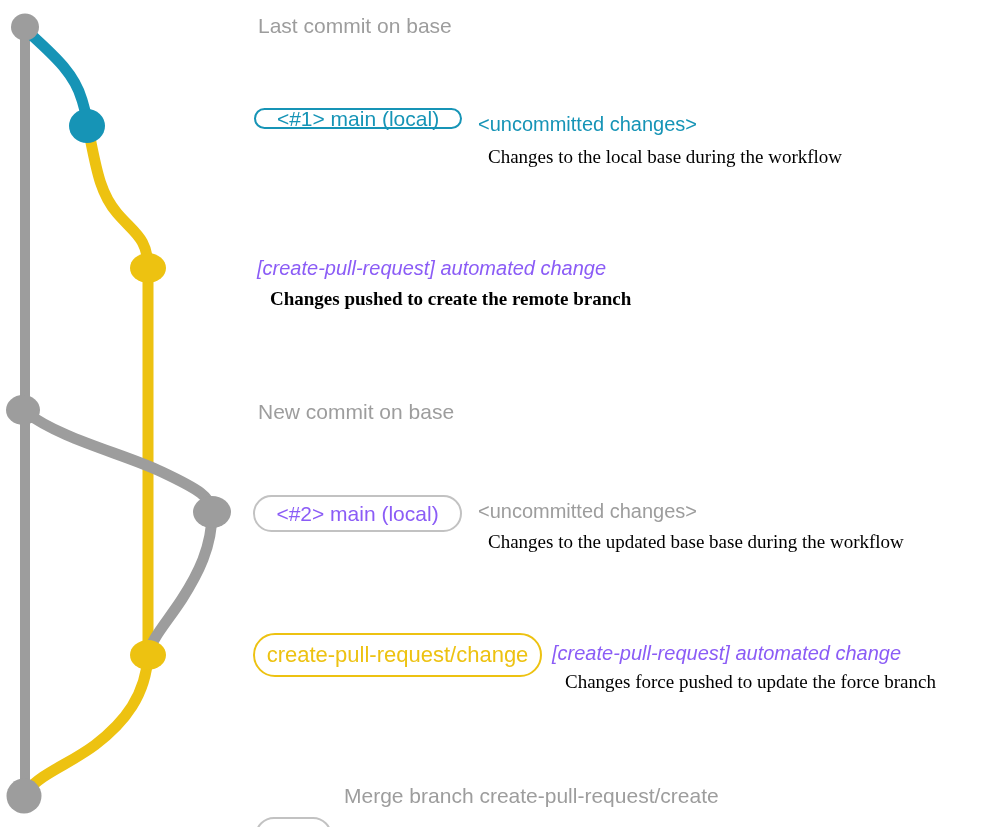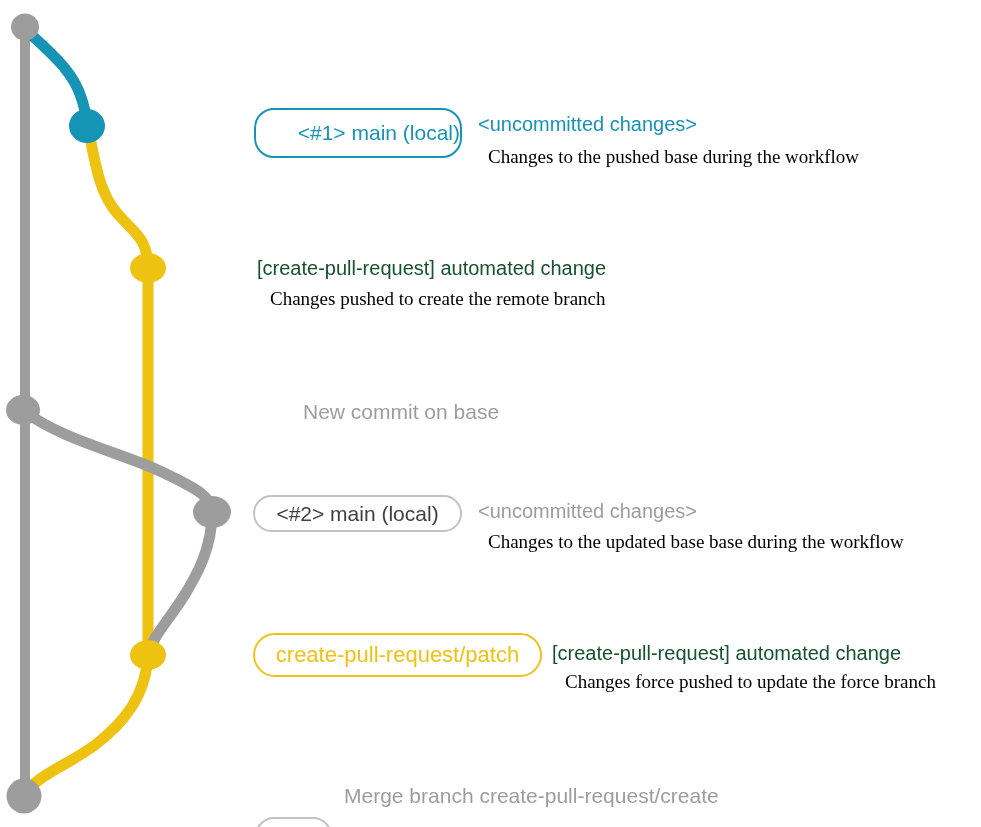--- a/index.html
+++ b/index.html
@@ -6,40 +6,40 @@
   .canvas {
     position:relative; width:981px; height:827px; background:#ffffff;
     font-family:"Liberation Sans", sans-serif; overflow:hidden;
   }
   .canvas svg { position:absolute; left:0; top:0; }
   .label {
     position:absolute; font-size:21px; line-height:1.2; color:#9d9d9d; white-space:nowrap;
   }
   .badge {
     position:absolute; box-sizing:border-box; display:flex; align-items:center; justify-content:center;
-    border:2px solid #c2c2c2; border-radius:20px; font-size:21px; color:#404040; white-space:nowrap;
+    border:2px solid #c2c2c2; border-radius:20px; font-size:21px; color:#8b5cf6; white-space:nowrap;
   }
   .badge.blue  { border-color:#1694b6; color:#1694b6; }
   .badge.yellow{ border-color:#edc211; color:#edc211; }
   .title { position:absolute; font-size:20px; line-height:1.2; white-space:nowrap; }
   .title.blue  { color:#1694b6; }
   .title.gray  { color:#9d9d9d; }
-  .title.yellow{ color:#14532d; }
+  .title.yellow{ color:#8b5cf6;font-style:italic; }
   .desc {
     position:absolute; font-family:"Liberation Serif", serif; font-size:19px; line-height:1.2;
     color:#000000; white-space:nowrap;
   }
   
   #label-last-commit { left:258px; top:13px; }
-  #badge-main-local-1 { left:254px; top:108px; width:208px; height:50px;justify-content:flex-end; }
+  #badge-main-local-1 { left:254px; top:108px; width:208px; height:21px; }
   #title-uncommitted-1 { left:478px; top:112px; }
   #desc-1 { left:488px; top:146px; }
   #title-automated-1 { left:257px; top:256px; }
-  #desc-2 { left:270px; top:288px; }
-  #label-new-commit { left:258px; top:399px;margin-left:45px; }
+  #desc-2 { left:270px; top:288px;font-weight:bold; }
+  #label-new-commit { left:258px; top:399px; }
   #badge-main-local-2 { left:253px; top:495px; width:209px; height:37px; }
   #title-uncommitted-2 { left:478px; top:499px; }
   #desc-3 { left:488px; top:531px; }
   #badge-patch { left:253px; top:633px; width:289px; height:44px; border-radius:22px; font-size:22px; }
   #title-automated-2 { left:552px; top:641px; }
   #desc-4 { left:565px; top:671px; }
   #badge-main { left:255px; top:776px; width:77px; height:38px;margin-top:41px; }
   #label-merge { left:344px; top:783px; }
 </style>
 </head>
@@ -61,40 +61,41 @@
 
     <ellipse cx="25" cy="27" rx="14" ry="13.5" fill="#9d9d9d"></ellipse>
     <ellipse cx="87" cy="126" rx="18" ry="17" fill="#1694b6"></ellipse>
     <ellipse cx="148" cy="268" rx="18" ry="15" fill="#edc211"></ellipse>
     <ellipse cx="23" cy="410" rx="17" ry="15" fill="#9d9d9d"></ellipse>
     <ellipse cx="212" cy="512" rx="19" ry="16" fill="#9d9d9d"></ellipse>
     <ellipse cx="148" cy="655" rx="18" ry="15" fill="#edc211"></ellipse>
     <ellipse cx="24" cy="796" rx="17.5" ry="17.5" fill="#9d9d9d"></ellipse>
   </svg>
 
+  <span class="label" id="label-last-commit">Last commit on base</span>
 
   <span class="badge blue" id="badge-main-local-1">
       <span>&lt;#1&gt; main (local)</span>
     </span>
   <span class="title blue" id="title-uncommitted-1">&lt;uncommitted changes&gt;</span>
-  <span class="desc" id="desc-1">Changes to the pushed base during the workflow</span>
+  <span class="desc" id="desc-1">Changes to the local base during the workflow</span>
 
   <span class="title yellow" id="title-automated-1">[create-pull-request] automated change</span>
   <span class="desc" id="desc-2">Changes pushed to create the remote branch</span>
 
   <span class="label" id="label-new-commit">New commit on base</span>
 
   <span class="badge" id="badge-main-local-2">
       <span>&lt;#2&gt; main (local)</span>
     </span>
   <span class="title gray" id="title-uncommitted-2">&lt;uncommitted changes&gt;</span>
   <span class="desc" id="desc-3">Changes to the updated base base during the workflow</span>
 
   <span class="badge yellow" id="badge-patch">
-      <span>create-pull-request/patch</span>
+      <span>create-pull-request/change</span>
     </span>
   <span class="title yellow" id="title-automated-2">[create-pull-request] automated change</span>
   <span class="desc" id="desc-4">Changes force pushed to update the force branch</span>
 
   <span class="badge" id="badge-main">
       <span>main</span>
     </span>
   <span class="label" id="label-merge">Merge branch create-pull-request/create</span>
 
 </div>

